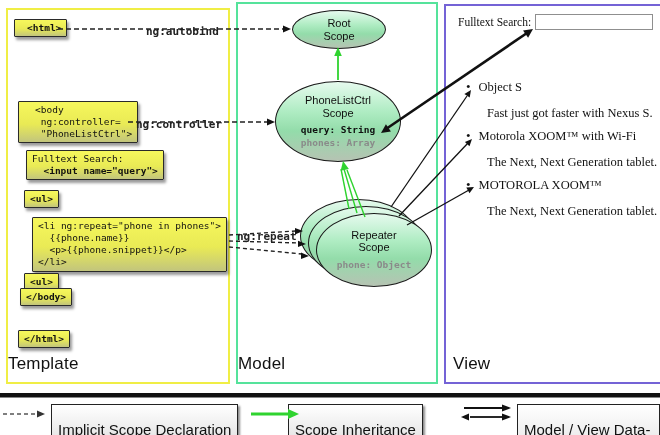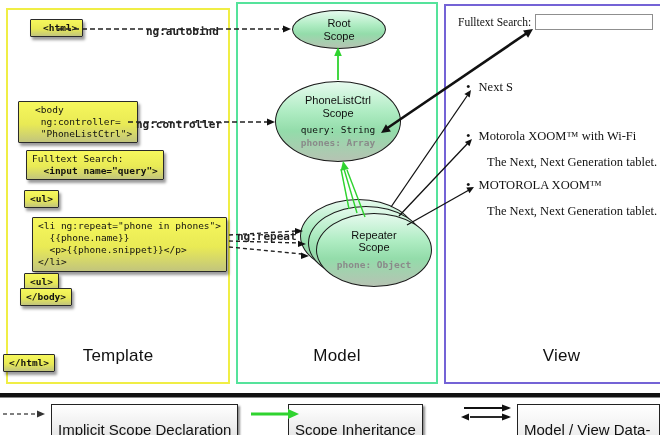--- a/index.html
+++ b/index.html
@@ -4,21 +4,21 @@
 <style>
   html,body{margin:0;padding:0;background:#fff;}
   .stage{position:relative;width:660px;height:435px;background:#fff;overflow:hidden;
          font-family:"Liberation Sans",sans-serif;}
 
   
   .panel{position:absolute;background:#fff;}
   .panel-template{left:6px;top:8px;width:220px;height:372px;border:2px solid #f0ee45;}
   .panel-model{left:236px;top:2px;width:198px;height:378px;border:2px solid #55e39b;}
   .panel-view{left:444px;top:4px;width:210px;height:376px;border:2px solid #7463d6;padding-left:7px;}
-  .panel-title{position:absolute;bottom:16px;width:100%;text-align:center;
+  .panel-title{position:absolute;bottom:8px;width:100%;text-align:left;
                font-size:17px;font-weight:500;color:#111;letter-spacing:.2px;}
 
   
   .codebox{position:absolute;white-space:pre;
            font-family:"DejaVu Sans Mono","Liberation Mono",monospace;
            font-size:9.5px;line-height:1.28;color:#111;
            background:linear-gradient(180deg,#f6f75c 0%,#e9ea55 55%,#c2c57d 100%);
            border:1.5px solid #2a2a2a;border-radius:1px;
            box-shadow:2px 3px 3px rgba(0,0,0,.4);padding:2px 5px;}
   .codebox.bold{font-weight:bold;}
@@ -29,21 +29,21 @@
   .arrowlabel{position:absolute;font-family:"DejaVu Sans Mono","Liberation Mono",monospace;
               font-size:11px;font-weight:bold;color:#222;margin-top:10px;}
 
   
   .scope{position:absolute;border-radius:50%;border:1.6px solid #1a1a1a;
          background:linear-gradient(180deg,#e6faee 0%,#aeecc2 38%,#93dcaa 62%,#b6c3b3 100%);
          display:flex;flex-direction:column;align-items:center;justify-content:center;
          color:#101010;}
   .scope .sans{font-size:11px;line-height:1.15;}
   .scope .mono{font-family:"DejaVu Sans Mono","Liberation Mono",monospace;font-size:9.5px;line-height:1.3;}
-  .scope .mono.b{font-weight:normal;color:#111;}
+  .scope .mono.b{font-weight:bold;color:#111;}
   .scope .mono.g{color:#8a8a8a;font-weight:bold;}
   .scope .gap{height:5px;}
 
   
   .serif{font-family:"Liberation Serif",serif;color:#111;}
   .search-row{position:absolute;left:458px;top:16px;font-size:11.5px;}
   .search-input{position:absolute;left:535px;top:14px;width:112px;height:14px;
                 border:1px solid #8f8f8f;background:#fff;font-size:11px;padding:0 2px;
                 font-family:"Liberation Serif",serif;}
   .vitem{position:absolute;left:466px;width:192px;font-size:12.5px;}
@@ -69,33 +69,33 @@
   <div class="panel panel-template">
     <div class="panel-title">Template</div>
   </div>
   <div class="panel panel-model">
     <div class="panel-title">Model</div>
   </div>
   <div class="panel panel-view">
     <div class="panel-title">View</div>
   </div>
 
-  <div class="codebox bold" style="left:30px;top:19px;padding-left:12px;">&lt;html&gt;</div>
+  <div class="codebox bold" style="left:14px;top:19px;padding-left:12px;">&lt;html&gt;</div>
   <div class="codebox" style="left:18px;top:101px;padding-left:16px;">&lt;body
  ng:controller=
  "PhoneListCtrl"&gt;</div>
   <div class="codebox" style="left:26px;top:150px;"><span>Fulltext Search:</span><span class="bold">  &lt;input name="query"&gt;</span></div>
   <div class="codebox bold" style="left:24px;top:190px;">&lt;ul&gt;</div>
   <div class="codebox" style="left:32px;top:217px;">&lt;li ng:repeat="phone in phones"&gt;
   {{phone.name}}
   &lt;p&gt;{{phone.snippet}}&lt;/p&gt;
 &lt;/li&gt;</div>
   <div class="codebox bold" style="left:24px;top:273px;">&lt;ul&gt;</div>
   <div class="codebox bold" style="left:20px;top:288px;">&lt;/body&gt;</div>
-  <div class="codebox bold" style="left:3px;top:330px;margin-top:24px;">&lt;/html&gt;</div>
+  <div class="codebox bold" style="left:18px;top:330px;">&lt;/html&gt;</div>
 
   <div class="arrowlabel" style="left:146px;top:15px;">ng:autobind</div>
   <div class="arrowlabel" style="left:136px;top:108px;">ng:controller</div>
   <div class="arrowlabel" style="left:237px;top:220px;">ng:repeat</div>
 
   <div class="scope" style="left:292px;top:10px;width:92px;height:37px;">
     <div class="sans">Root</div>
     <div class="sans">Scope</div>
   </div>
 
@@ -115,22 +115,23 @@
     <div class="gap"></div>
     <div class="mono g">phone: Object</div>
   </div>
 
   <div class="search-row serif">Fulltext Search:</div>
   <input class="search-input" type="text" value="" style="">
 
   <div class="vitem serif" style="top:80px;">
     <div class="t-row">
         <span class="dot">•</span>
-        <span>Next S</span>
+        <span>Object S</span>
       </div>
+    <div class="snip">Fast just got faster with Nexus S.</div>
   </div>
   <div class="vitem serif" style="top:129px;">
     <div class="t-row">
         <span class="dot">•</span>
         <span>Motorola XOOM™  with Wi-Fi</span>
       </div>
     <div class="snip">The Next, Next Generation tablet.</div>
   </div>
   <div class="vitem serif" style="top:178px;">
     <div class="t-row">

